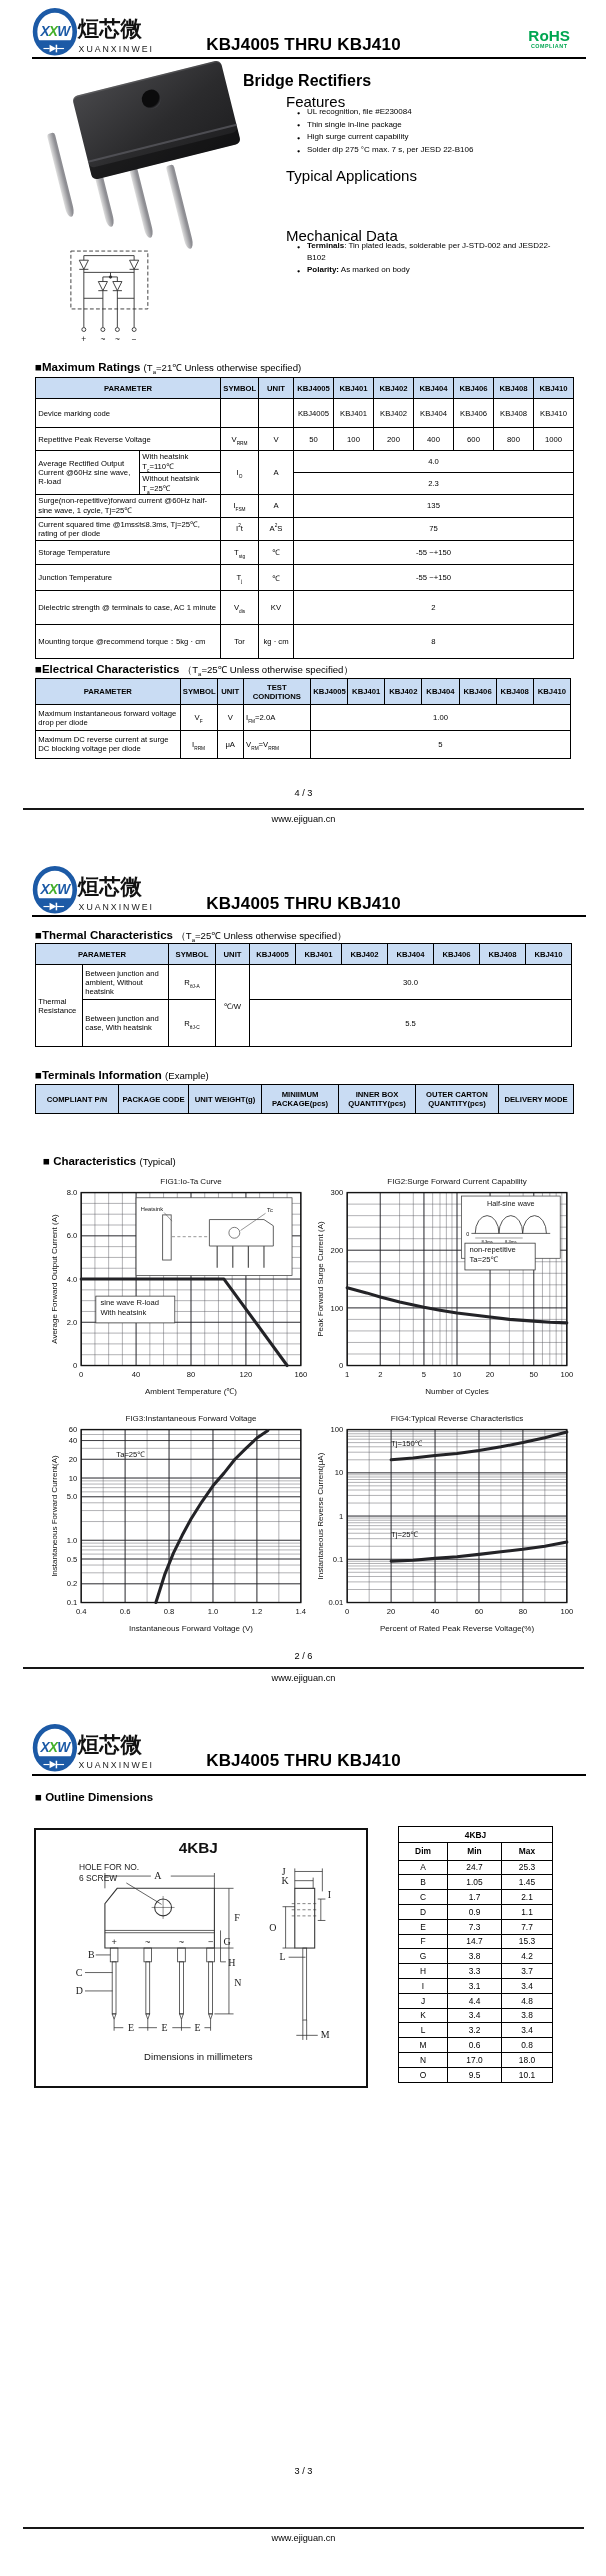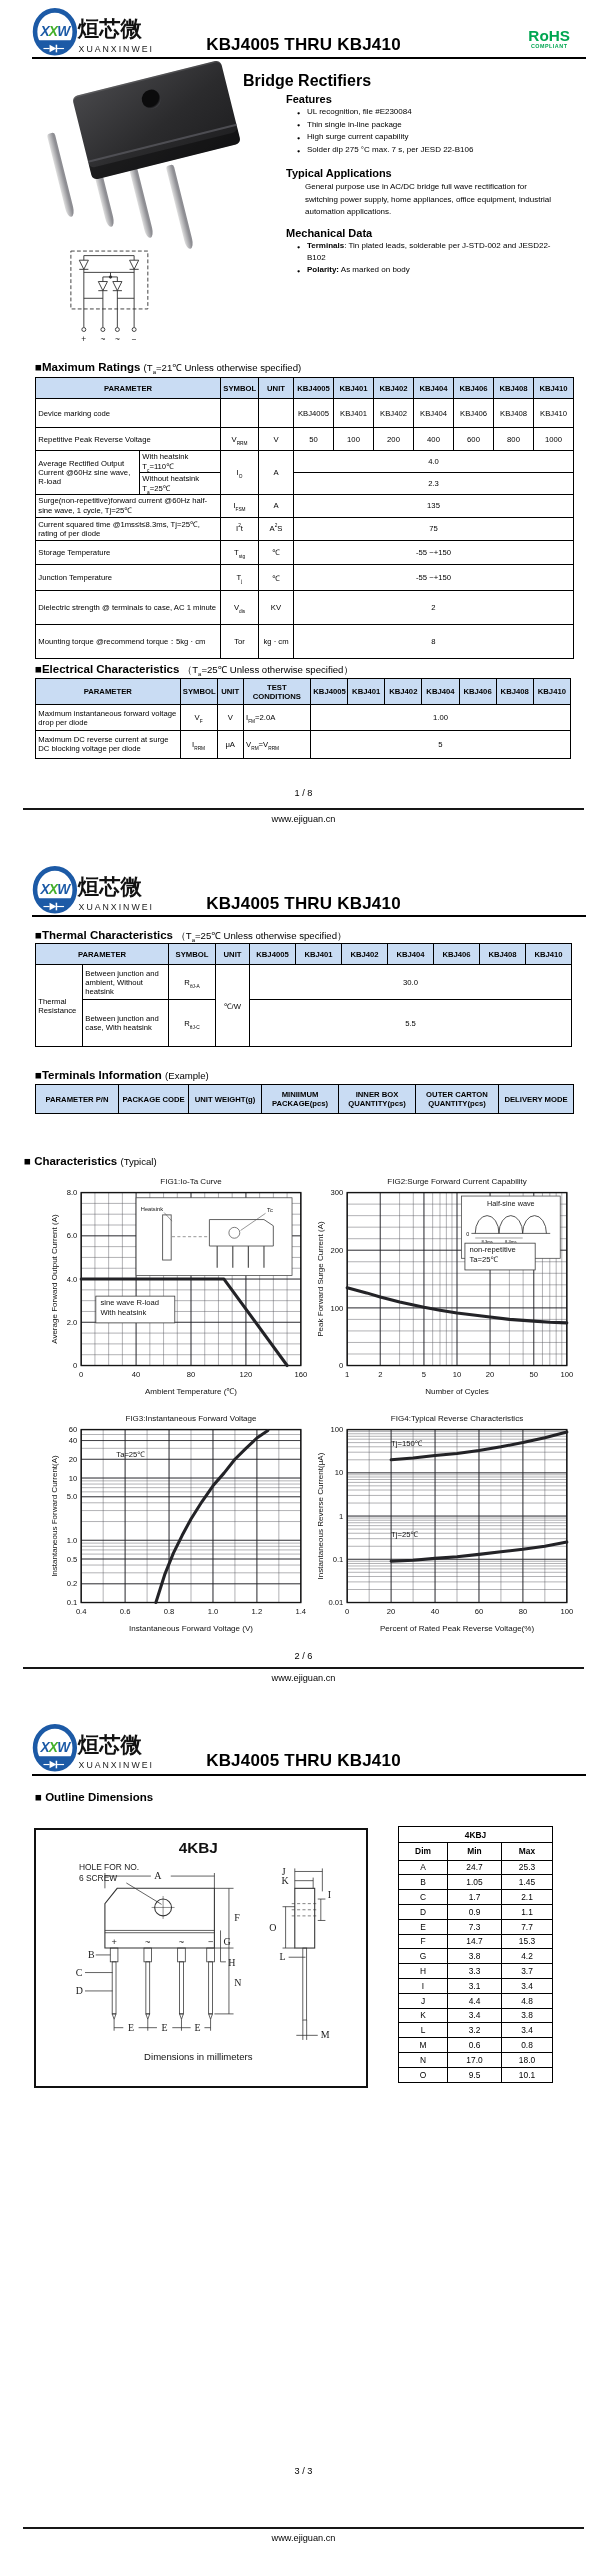--- a/index.html
+++ b/index.html
@@ -18,21 +18,21 @@
   .dt{border-collapse:collapse;table-layout:fixed;position:absolute}
   .dt td,.dt th{border:0.8px solid #000;font-size:7.7px;padding:0.8px 2.3px;text-align:center;vertical-align:middle;overflow:hidden}
   .dt th{background:#c9dcf3;font-weight:bold}
   .dt td.pl{text-align:left}
   
   .od{border-collapse:collapse;table-layout:fixed;position:absolute}
   .od td,.od th{border:0.8px solid #000;font-size:8.4px;text-align:center;padding:0 1.5px;height:13.8px}
   .od th{font-weight:bold}
   
   .h-product{position:absolute;font-size:16px;font-weight:bold}
-  .h-small{position:absolute;font-size:11px;font-weight:bold}
+  .h-small{position:absolute;font-size:15px;font-weight:normal}
   .txt{position:absolute;font-size:8px;line-height:12.6px}
   ul.blist{list-style:none;margin:0;padding:0}
   ul.blist li{position:relative;padding-left:10px;margin:0}
   ul.blist li .bullet{position:absolute;left:0;top:0.8px;font-size:5.4px}
   .cont{padding-left:0}
   .cont:empty{display:none}
   
   .photo{position:absolute;width:214px;height:165px}
   .pkg{position:absolute;left:40px;top:4.6px;width:153px;height:86px;transform:rotate(-14deg);background:linear-gradient(155deg,#47474a,#2b2b2d 55%,#1e1e20);border-radius:5.4px;z-index:2;box-shadow:inset 0 -12.2px 0 rgba(0,0,0,.38),inset 0 1.5px 0 rgba(255,255,255,.12)}
   .pkg-hole{position:absolute;left:67px;top:12.2px;width:19px;height:19px;border-radius:50%;background:radial-gradient(circle at 42% 38%,#0b0b0c 58%,#47474c 76%)}
@@ -118,21 +118,20 @@
   <div class="h-small" style="left:286px;top:93px">Features</div>
   <div class="txt" style="left:297px;top:106px;width:276px">
     <ul class="blist">
       <li><span class="bullet">●</span><span>UL recognition, file #E230084</span></li>
       <li><span class="bullet">●</span><span>Thin single in-line package</span></li>
       <li><span class="bullet">●</span><span>High surge current capability</span></li>
       <li><span class="bullet">●</span><span>Solder dip 275 °C max. 7 s, per JESD 22-B106</span></li>
     </ul>
   </div>
   <div class="h-small" style="left:286px;top:167px">Typical  Applications</div>
-  <div class="txt" style="left:305px;top:181px;width:254px">General purpose use in AC/DC bridge full wave rectification for switching power supply, home appliances, office equipment, industrial automation applications.</div>
   <div class="h-small" style="left:286px;top:227px">Mechanical Data</div>
   <div class="txt" style="left:297px;top:240px;width:260px;line-height:12px">
     <ul class="blist">
       <li><span class="bullet">●</span><b>Terminals</b><span>: Tin plated leads, solderable per J-STD-002 and JESD22-B102</span></li>
       <li><span class="bullet">●</span><b>Polarity:</b><span> As marked on body</span></li>
     </ul>
   </div>
 
   <div class="sec" style="left:35px;top:361px"><span>■Maximum Ratings </span><span class="note"><span>(T</span><sub>a</sub><span>=21℃ Unless otherwise specified)</span></span></div>
   <table class="dt" style="left:35px;top:377px;width:537px">
@@ -275,21 +274,21 @@
     <tr style="height:27.6px">
           <td class="pl">Maximum DC reverse current at surge DC blocking voltage per diode</td>
           <td><span>I</span><sub>RRM</sub></td>
           <td>μA</td>
           <td class="pl"><span>V</span><sub>RM</sub><span>=V</span><sub>RRM</sub></td>
           <td colspan="7">5</td>
         </tr>
   </tbody>
     </table>
 
-  <div class="foot-num" style="top:788px">1 / 8</div>
+  <div class="foot-num" style="top:788px">4 / 3</div>
   <div class="frule" style="top:808px"></div>
   <div class="site" style="top:814px">www.ejiguan.cn</div>
 </section>
 
 <section class="page" style="height:833px">
   <svg class="abs" style="left:32px;top:9.2px" width="145" height="49" viewBox="0 0 190 64">
     <ellipse cx="30" cy="31" rx="26" ry="28" fill="#fff" stroke="#1c5aa6" stroke-width="6"></ellipse>
     <path d="M6.6,42 A26,28 0 0 0 53.4,42 Z" fill="#1c5aa6"></path>
     <text x="30" y="37" text-anchor="middle" font-size="18" font-style="italic" font-weight="bold" letter-spacing="-1"><tspan fill="#1c5aa6">X</tspan><tspan fill="#43b02a">X</tspan><tspan fill="#1c5aa6">W</tspan></text>
     <polygon points="23,48 23,58 32,53" fill="#fff"></polygon>
@@ -351,32 +350,32 @@
         <col style="width:83px">
         <col style="width:70px">
         <col style="width:73px">
         <col style="width:77px">
         <col style="width:77px">
         <col style="width:83px">
         <col style="width:75px">
       </colgroup>
     <tbody>
         <tr style="height:29px">
-          <th>PARAMETER P/N</th>
+          <th>COMPLIANT P/N</th>
           <th>PACKAGE CODE</th>
           <th>UNIT WEIGHT(g)</th>
           <th>MINIIMUM PACKAGE(pcs)</th>
           <th>INNER BOX QUANTITY(pcs)</th>
           <th>OUTER CARTON QUANTITY(pcs)</th>
           <th>DELIVERY MODE</th>
         </tr>
   </tbody>
     </table>
 
-  <div class="sec" style="left:24px;top:298px"><span>■ Characteristics </span><span class="note">(Typical)</span></div>
+  <div class="sec" style="left:43px;top:298px"><span>■ Characteristics </span><span class="note">(Typical)</span></div>
   <div class="chart" style="left:46px;top:317px"><svg width="264" height="230" viewBox="0 0 345 300" font-family="Liberation Sans, sans-serif" fill="#111">
         <line x1="63.9375" y1="24" x2="63.9375" y2="250" stroke="#55555c" stroke-width="0.6"></line>
         <line x1="81.875" y1="24" x2="81.875" y2="250" stroke="#55555c" stroke-width="0.6"></line>
         <line x1="99.8125" y1="24" x2="99.8125" y2="250" stroke="#55555c" stroke-width="0.6"></line>
         <line x1="117.75" y1="24" x2="117.75" y2="250" stroke="#55555c" stroke-width="0.6"></line>
         <line x1="135.6875" y1="24" x2="135.6875" y2="250" stroke="#55555c" stroke-width="0.6"></line>
         <line x1="153.625" y1="24" x2="153.625" y2="250" stroke="#55555c" stroke-width="0.6"></line>
         <line x1="171.5625" y1="24" x2="171.5625" y2="250" stroke="#55555c" stroke-width="0.6"></line>
         <line x1="189.5" y1="24" x2="189.5" y2="250" stroke="#55555c" stroke-width="0.6"></line>
         <line x1="207.4375" y1="24" x2="207.4375" y2="250" stroke="#55555c" stroke-width="0.6"></line>

